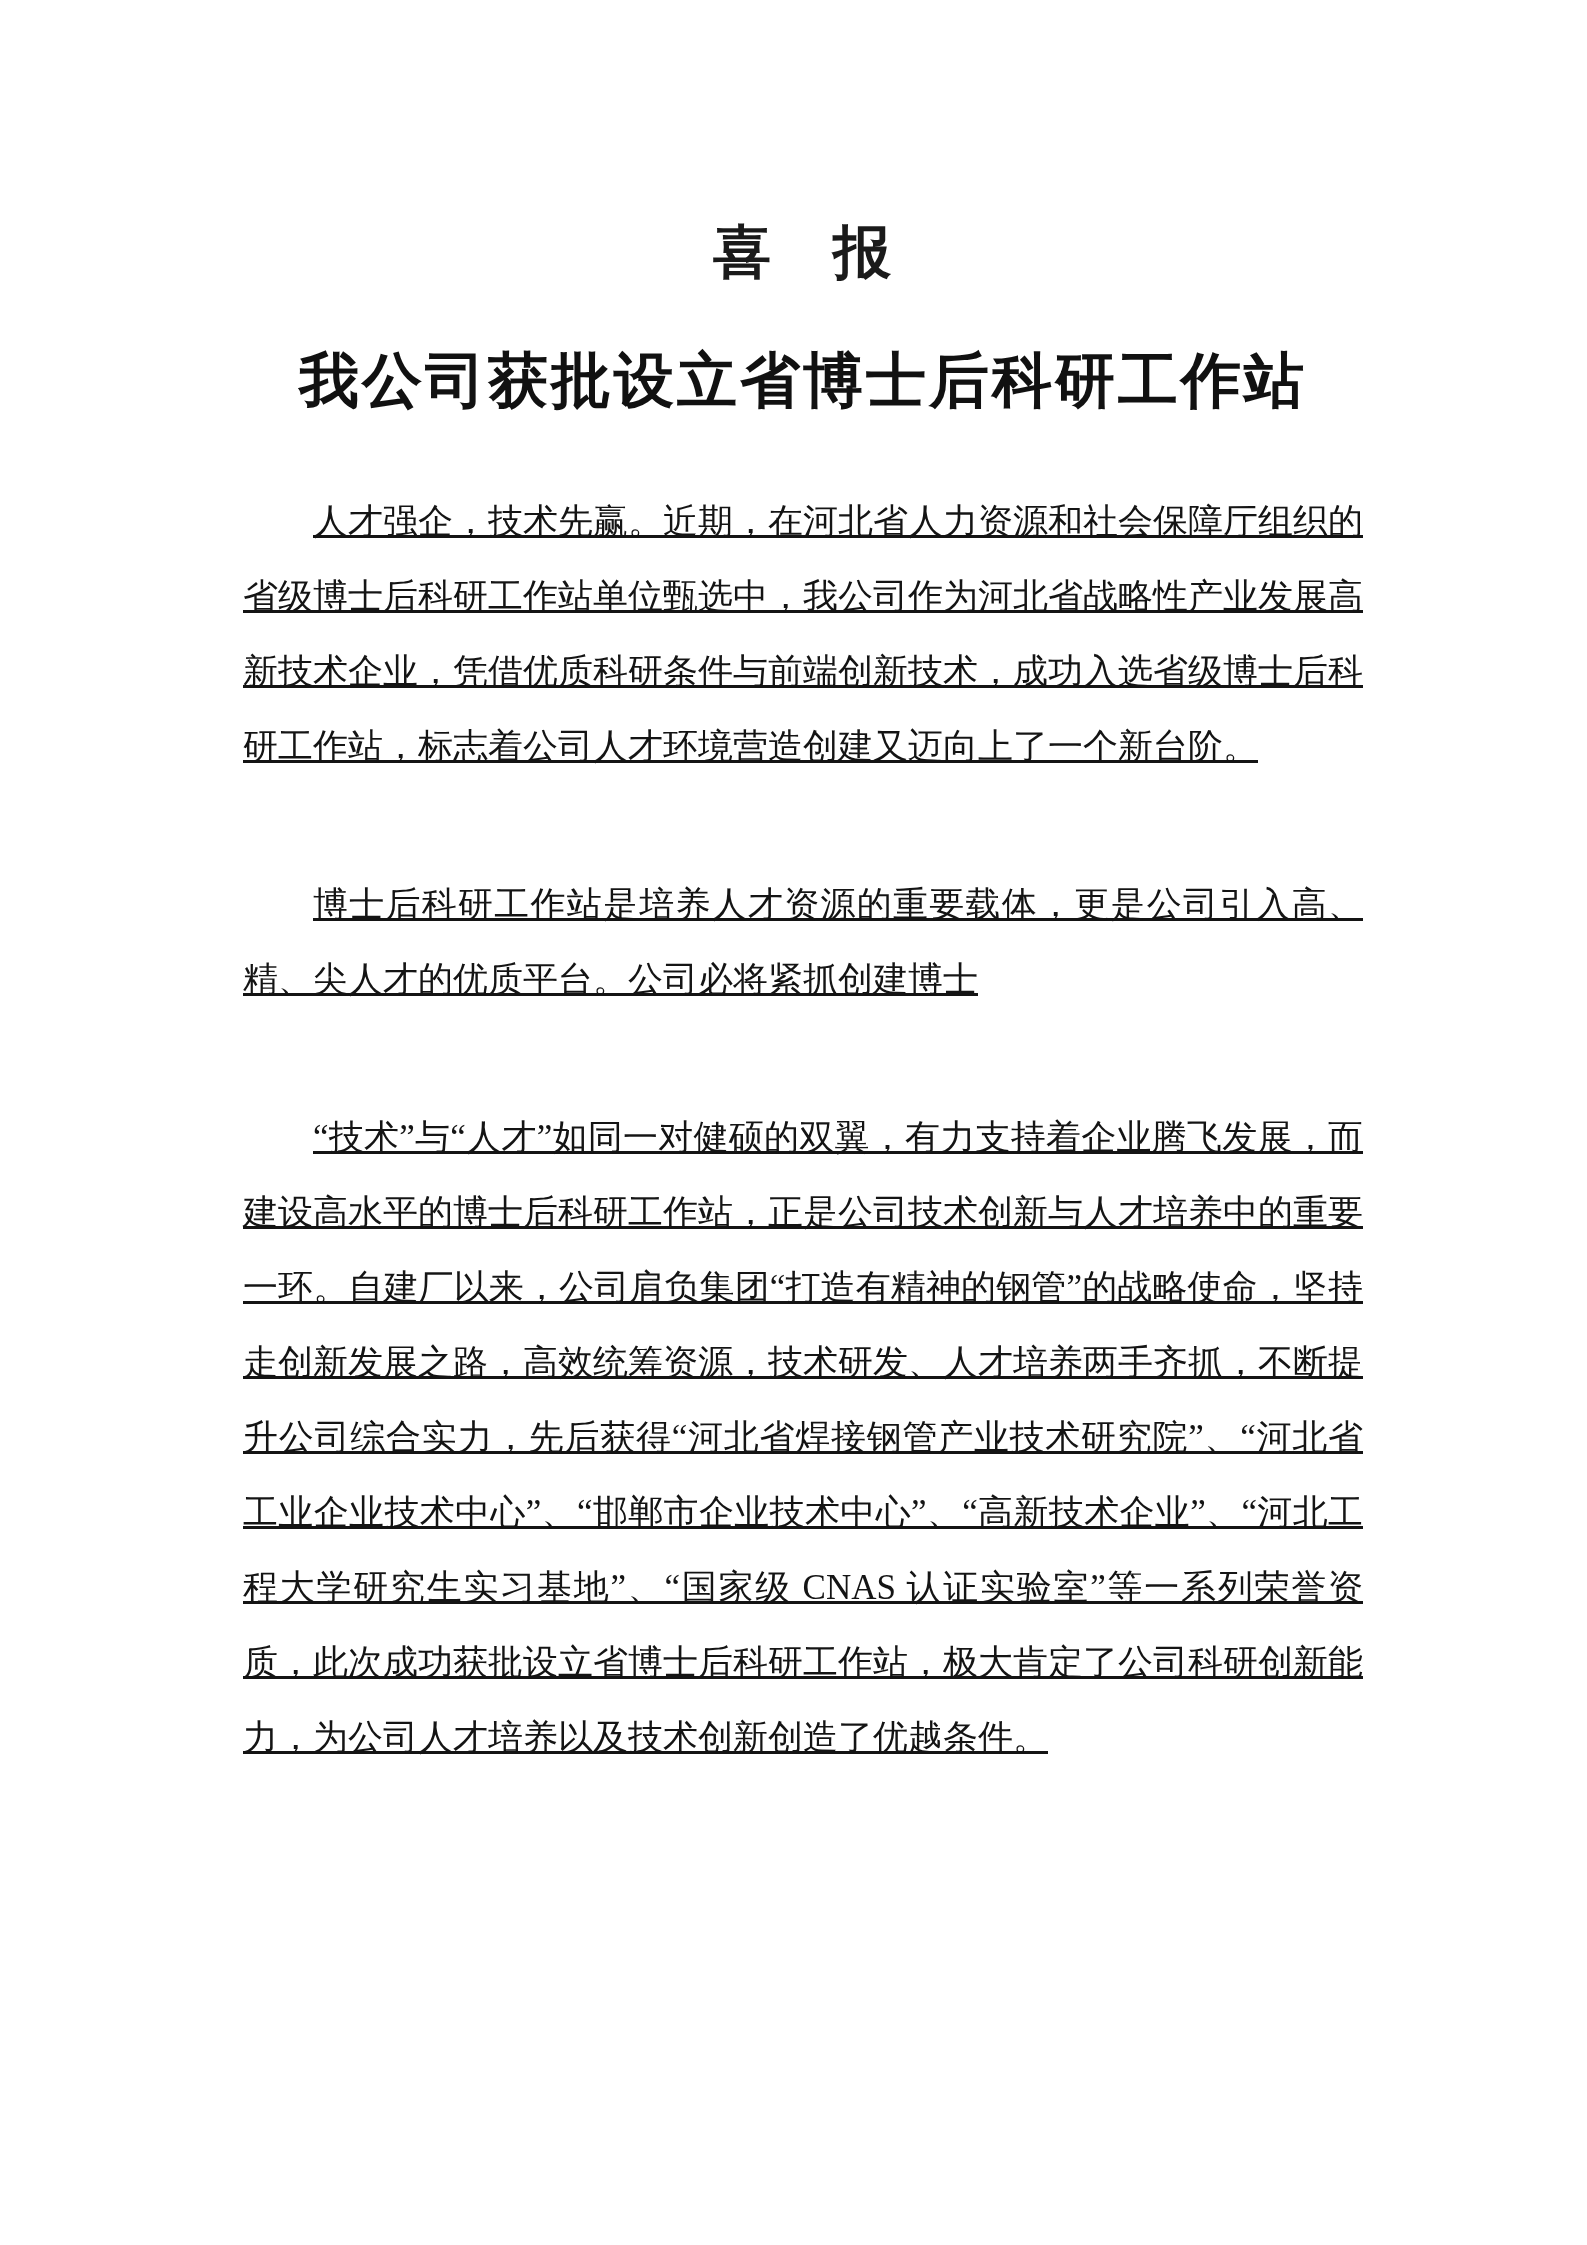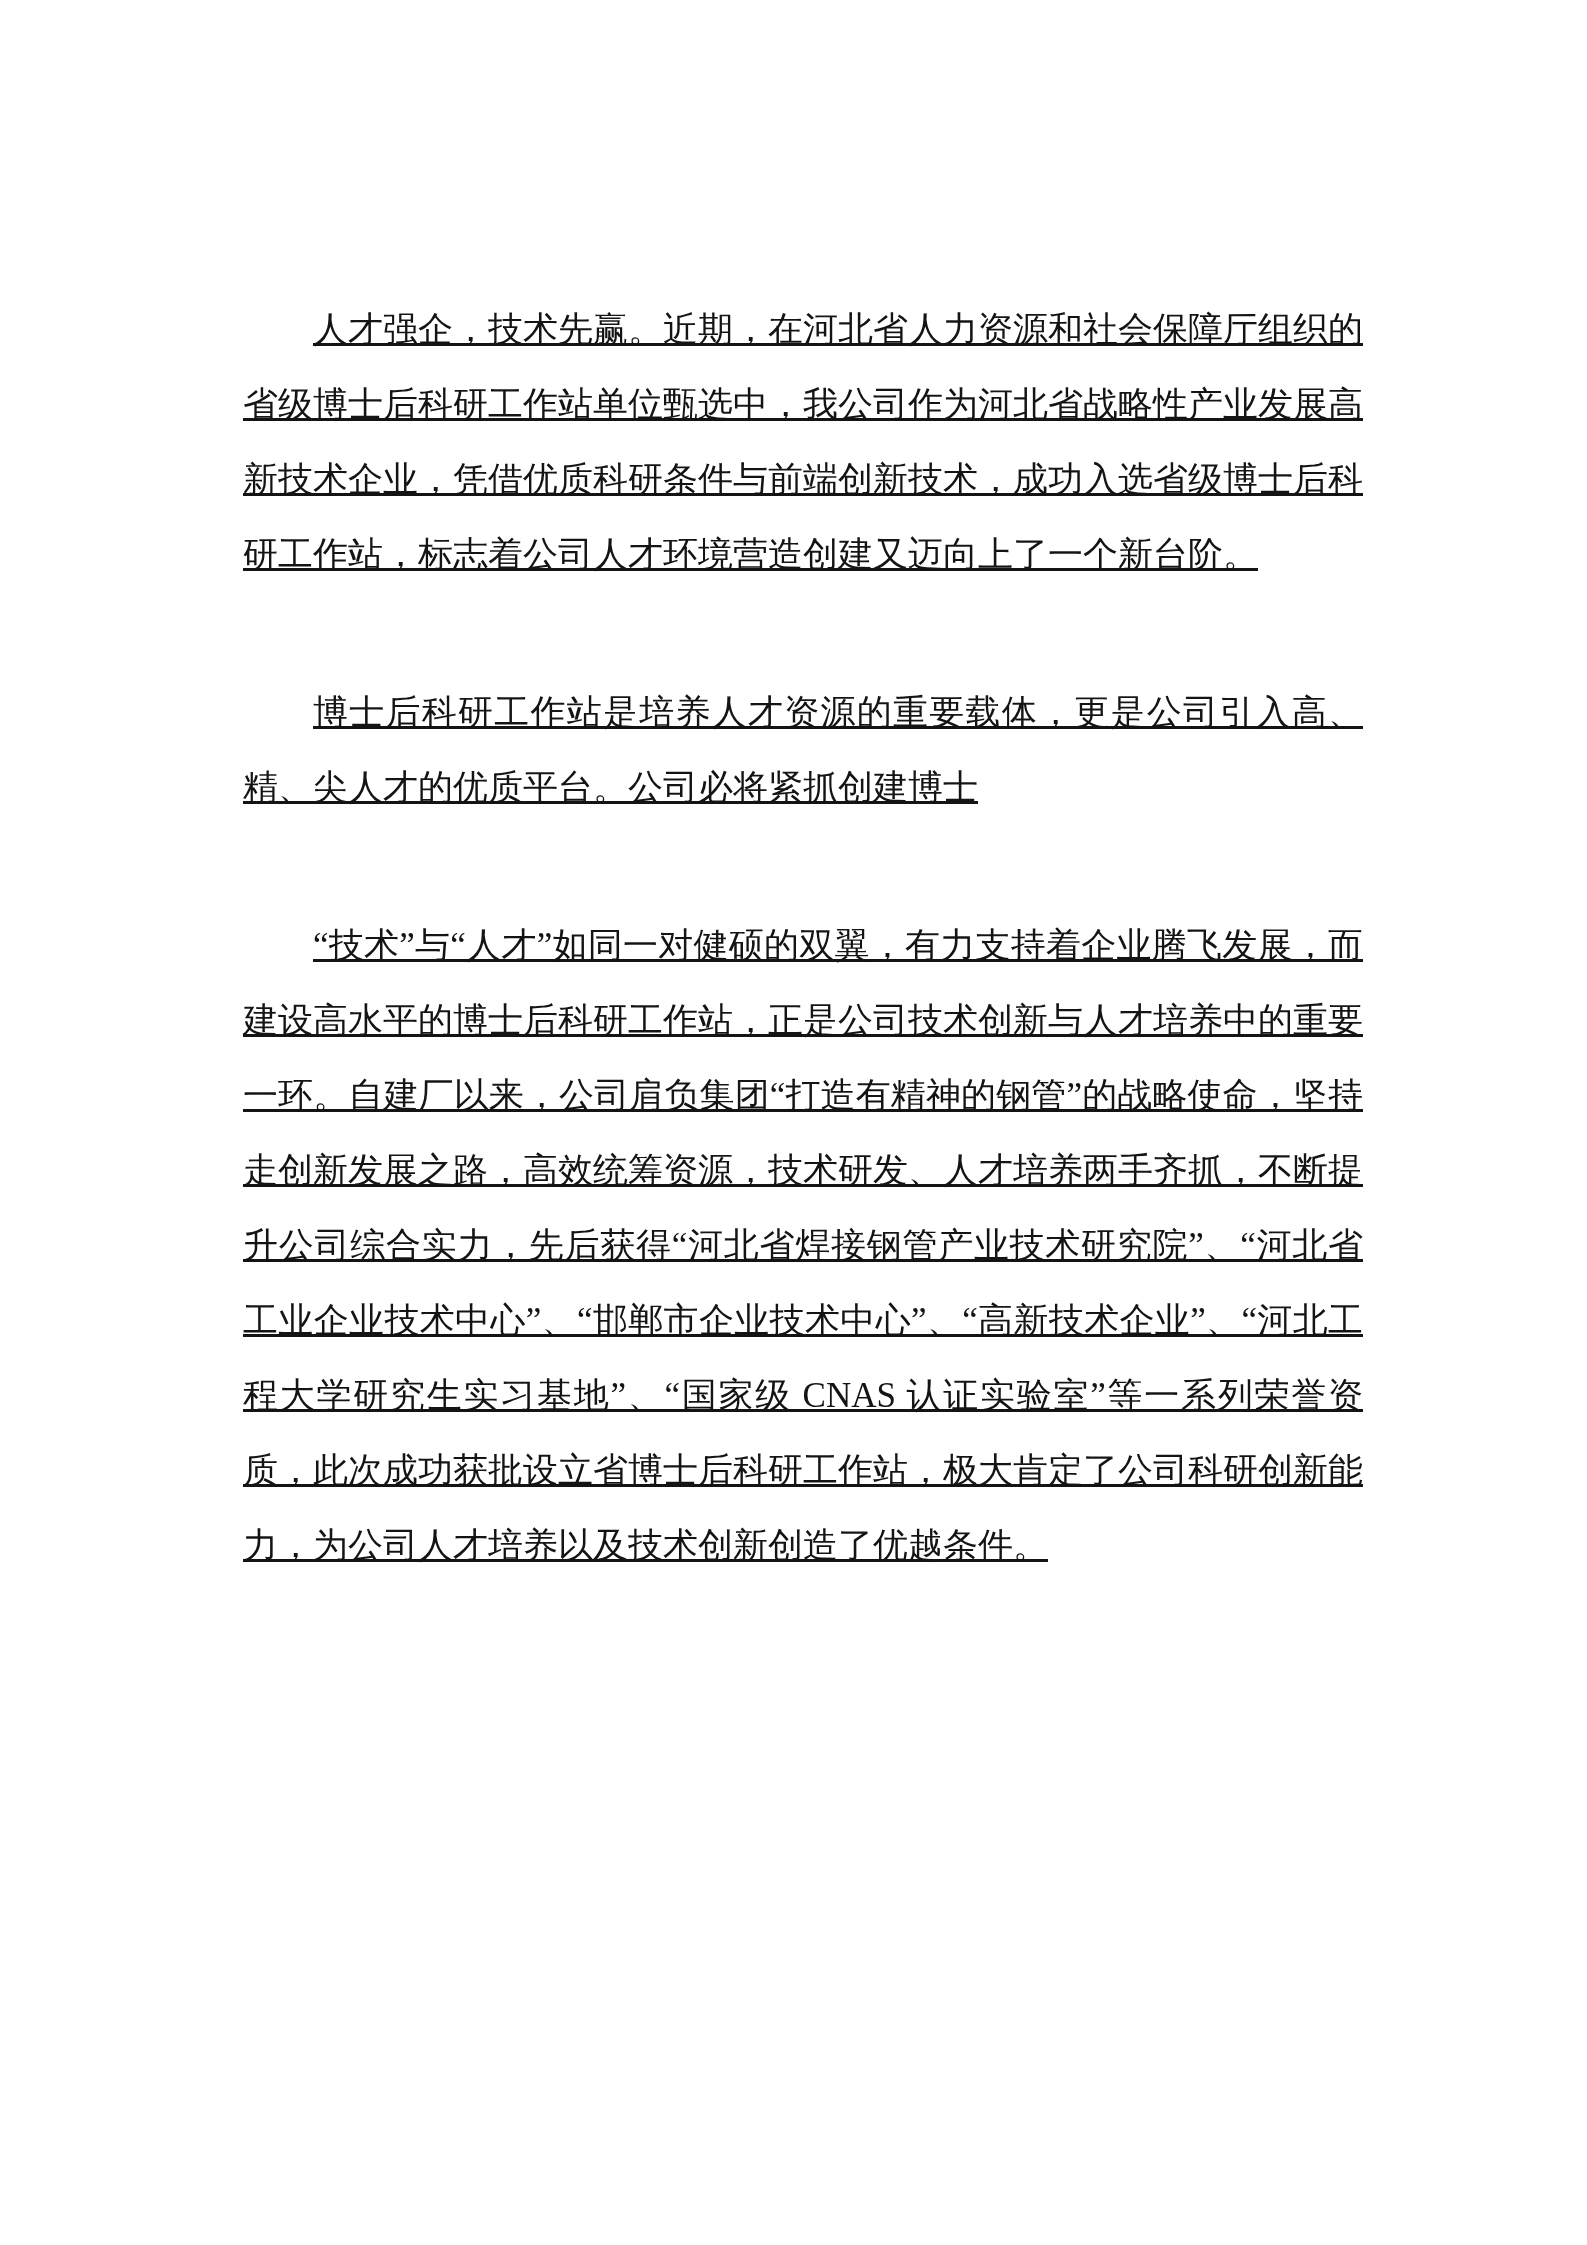--- a/index.html
+++ b/index.html
@@ -54,19 +54,21 @@
   }
   .doc-body p:last-child {
     margin-bottom: 0;
   }
 </style>
 </head>
 <body>
 
 <div class="page">
   <div class="doc">
+    <h1 class="doc-title">喜　报</h1>
+    <h2 class="doc-subtitle">我公司获批设立省博士后科研工作站</h2>
     <div class="doc-body">
       <p>人才强企，技术先赢。近期，在河北省人力资源和社会保障厅组织的省级博士后科研工作站单位甄选中，我公司作为河北省战略性产业发展高新技术企业，凭借优质科研条件与前端创新技术，成功入选省级博士后科研工作站，标志着公司人才环境营造创建又迈向上了一个新台阶。</p>
       <p>博士后科研工作站是培养人才资源的重要载体，更是公司引入高、精、尖人才的优质平台。公司必将紧抓创建博士</p>
       <p>“技术”与“人才”如同一对健硕的双翼，有力支持着企业腾飞发展，而建设高水平的博士后科研工作站，正是公司技术创新与人才培养中的重要一环。自建厂以来，公司肩负集团“打造有精神的钢管”的战略使命，坚持走创新发展之路，高效统筹资源，技术研发、人才培养两手齐抓，不断提升公司综合实力，先后获得“河北省焊接钢管产业技术研究院”、“河北省工业企业技术中心”、“邯郸市企业技术中心”、“高新技术企业”、“河北工程大学研究生实习基地”、“国家级 CNAS 认证实验室”等一系列荣誉资质，此次成功获批设立省博士后科研工作站，极大肯定了公司科研创新能力，为公司人才培养以及技术创新创造了优越条件。</p>
     </div>
   </div>
 </div>
 
 </body></html>

